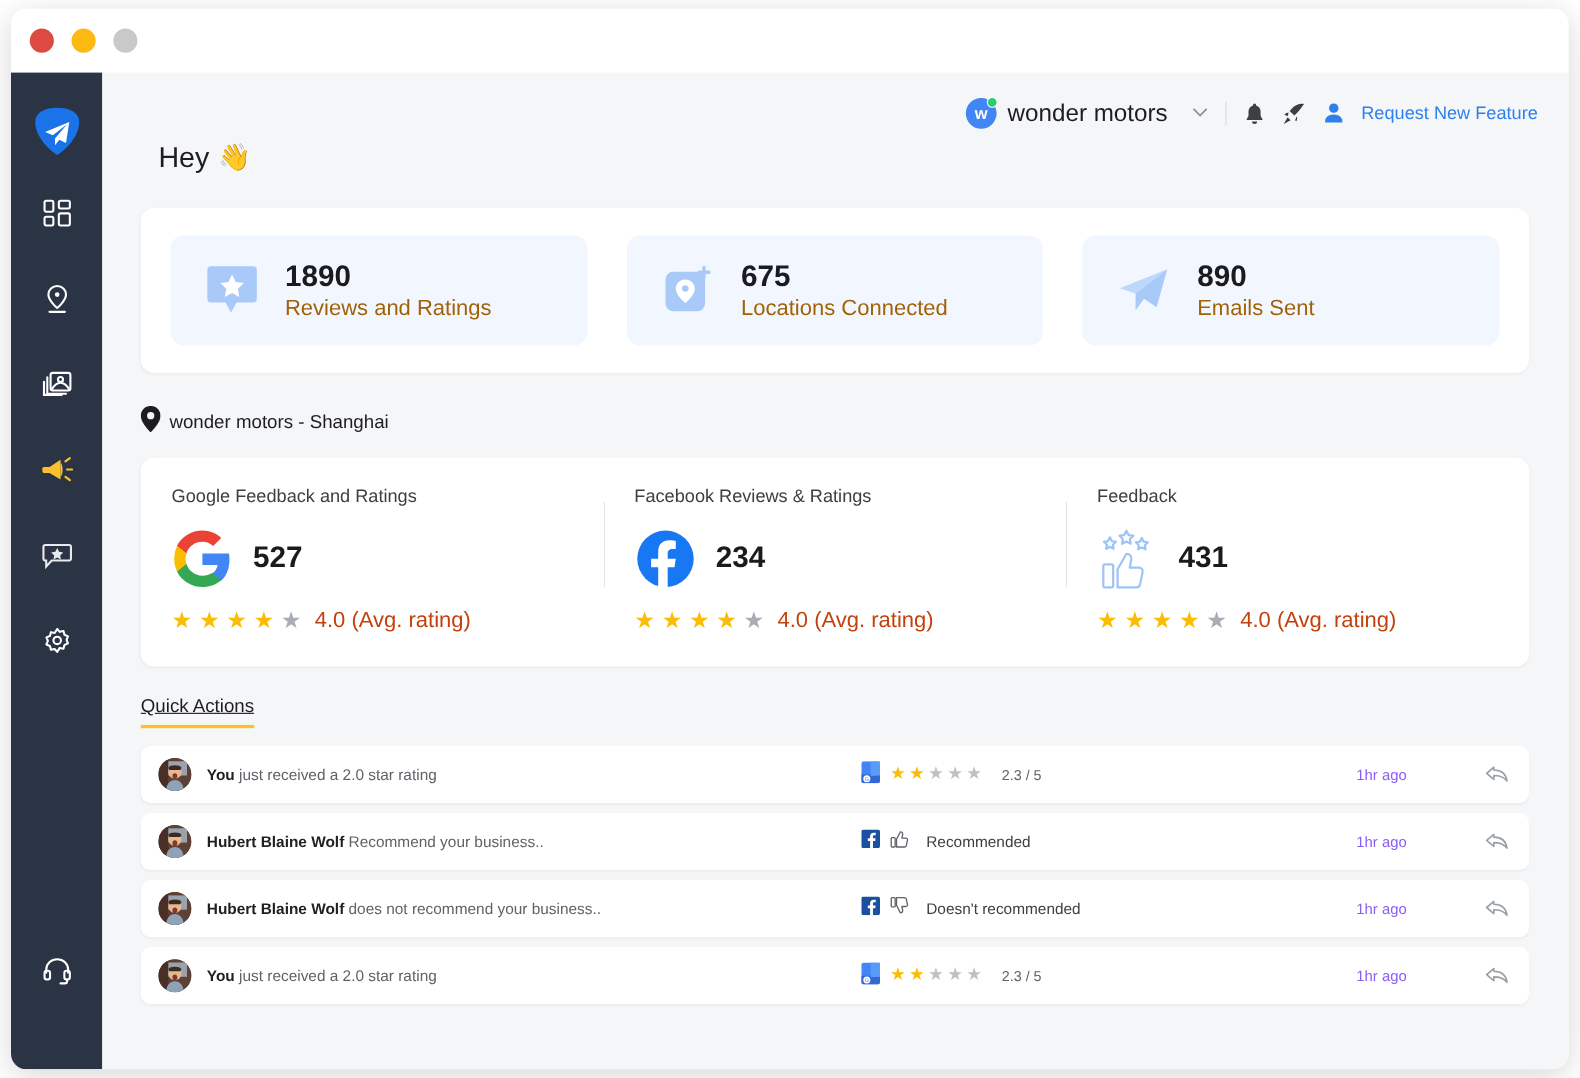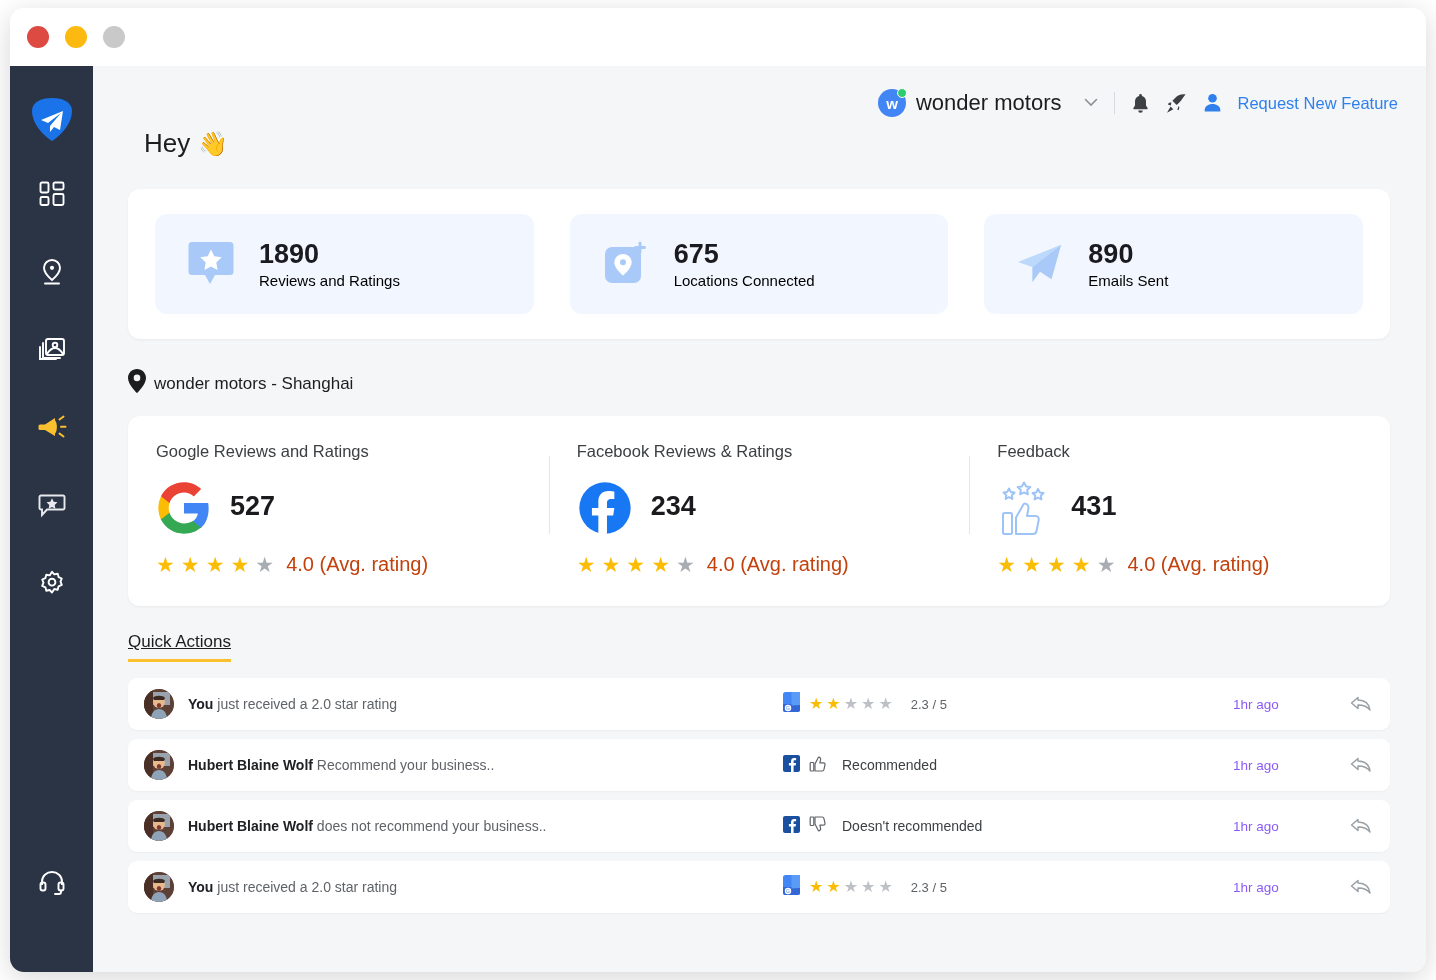--- a/index.html
+++ b/index.html
@@ -119,21 +119,21 @@
     flex: 1;
     background: #f2f7ff;
     border-radius: 12px;
     height: 100px;
     display: flex; align-items: center;
     padding-left: 32px;
     gap: 24px;
   }
   .stat-icon { width: 48px; height: 48px; display:flex; align-items:center; justify-content:center; }
   .stat-num { font-size: 27px; font-weight: 700; color: #1b1b1f; line-height: 1.12; }
-  .stat-label { font-size: 15px; color: #000000; margin-top: 3px; }
+  .stat-label { font-size: 20px; color: #a16207; margin-top: 3px; }
 
   
   .locline {
     display: flex; align-items: center; gap: 8px;
     margin: 30px 0 0 35px;
     font-size: 17px; color: #1d1d1f;
   }
 
   
   .ratings-card {
@@ -416,21 +416,21 @@
             <path d="M9 0C4 0 0 4 0 8.9 0 15.6 9 24 9 24s9-8.4 9-15.1C18 4 14 0 9 0zm0 12.2a3.3 3.3 0 1 1 0-6.6 3.3 3.3 0 0 1 0 6.6z"></path>
           </svg>
         </span>
         <span>wonder motors - Shanghai</span>
       </div>
 
       
       <div class="ratings-card">
 
         <div class="rating-col">
-          <div class="rating-title">Google Reviews and Ratings</div>
+          <div class="rating-title">Google Feedback and Ratings</div>
           <div class="rating-mid">
             <span class="gicon">
               <svg width="56" height="56" viewBox="0 0 48 48">
                 <path fill="#4285F4" d="M45.1 24.5c0-1.6-.1-3.2-.4-4.7H24v9h11.9c-.5 2.8-2.1 5.1-4.4 6.7v5.6h7.1c4.2-3.8 6.5-9.5 6.5-16.6z"></path>
                 <path fill="#34A853" d="M24 46c5.9 0 10.9-2 14.6-5.3l-7.1-5.6c-2 1.3-4.5 2.1-7.5 2.1-5.8 0-10.7-3.9-12.4-9.1H4.2v5.8C7.9 41.3 15.4 46 24 46z"></path>
                 <path fill="#FBBC05" d="M11.6 28.1c-.5-1.3-.7-2.7-.7-4.1s.3-2.8.7-4.1v-5.8H4.2A22 22 0 0 0 2 24c0 3.6.9 6.9 2.2 9.9l7.4-5.8z"></path>
                 <path fill="#EA4335" d="M24 10.8c3.2 0 6.1 1.1 8.4 3.3l6.3-6.3C34.9 4.2 29.9 2 24 2 15.4 2 7.9 6.7 4.2 13.9l7.4 5.8c1.7-5.2 6.6-8.9 12.4-8.9z"></path>
               </svg>
             </span>
             <span class="rating-num">527</span>

